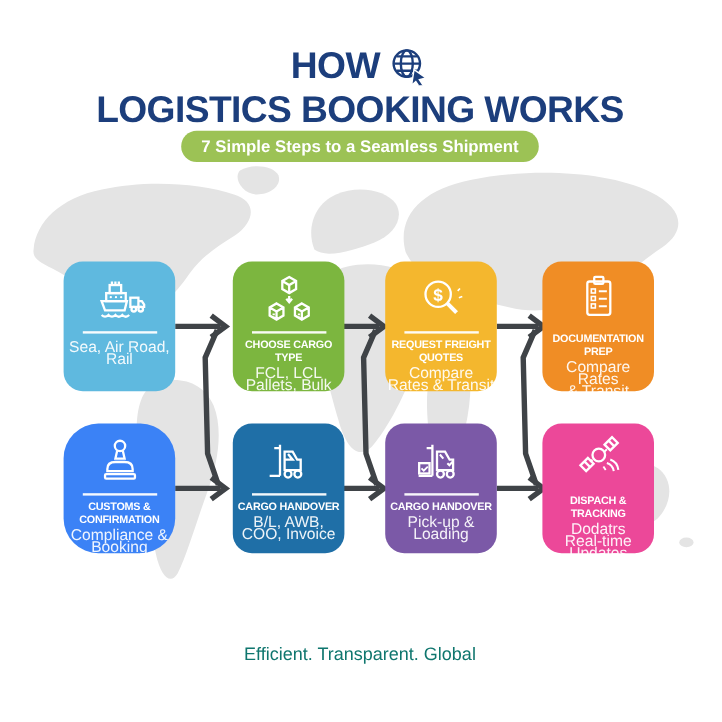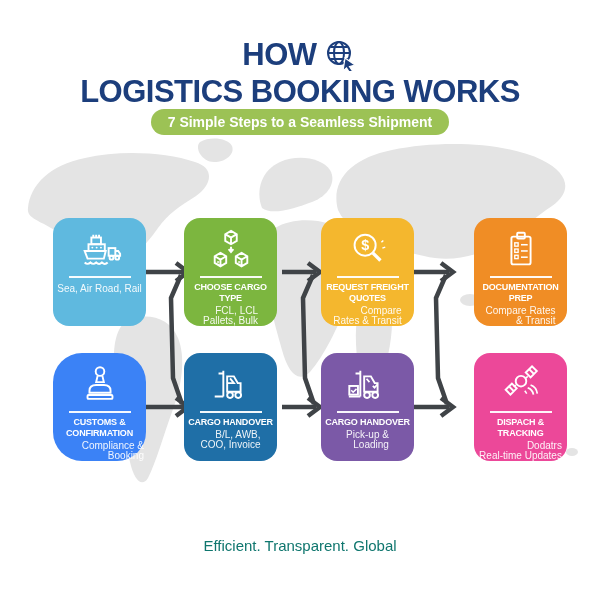--- a/index.html
+++ b/index.html
@@ -17,27 +17,27 @@
   
   .connector-svg{position:absolute;left:0;top:0;z-index:1;}
   
   .step{position:absolute;width:93px;height:108px;border-radius:16px;display:flex;
         flex-direction:column;align-items:center;color:#fff;z-index:2;box-sizing:border-box;padding:0 2px;}
   .step-icon{height:49px;margin-top:7px;display:flex;align-items:center;justify-content:center;}
   .step-icon svg{width:48px;height:46px;}
   .step-divider{width:62px;height:1.5px;background:rgba(255,255,255,.95);margin:2px 0 4px;}
   .step-title{font-weight:bold;font-size:9px;line-height:11px;text-align:center;
               white-space:pre-line;letter-spacing:-0.2px;}
-  .step-sub{font-size:10px;line-height:10px;margin-top:2px;color:rgba(255,255,255,.92);
-            text-align:right;white-space:pre-line;}
+  .step-sub{font-size:13px;line-height:10px;margin-top:2px;color:rgba(255,255,255,.92);
+            text-align:center;white-space:pre-line;}
   
   .footer{position:absolute;top:537px;left:0;width:100%;text-align:center;
           font-size:15px;color:#0f766e;z-index:3;}
   
-  .c1{left:53px;}.c2{left:184px;}.c3{left:321px;}.c4{left:474px;}
+  .c1{left:53px;}.c2{left:194px;}.c3{left:321px;}.c4{left:452px;}
   .r1{top:218px;}.r2{top:353px;}
 </style>
 </head>
 <body>
 
 <div class="stage">
 
   <svg class="map-svg" width="602" height="602" viewBox="0 0 602 602">
     <g fill="#E4E4E4" stroke="none">
       <path d="M28 208 C30 185 50 165 85 158 C120 150 165 152 195 162 C215 168 212 185 196 196 C180 206 168 214 158 228 C146 246 128 262 112 272 C98 280 90 272 84 258 C76 240 58 232 44 224 C32 218 27 215 28 208 Z"></path>

